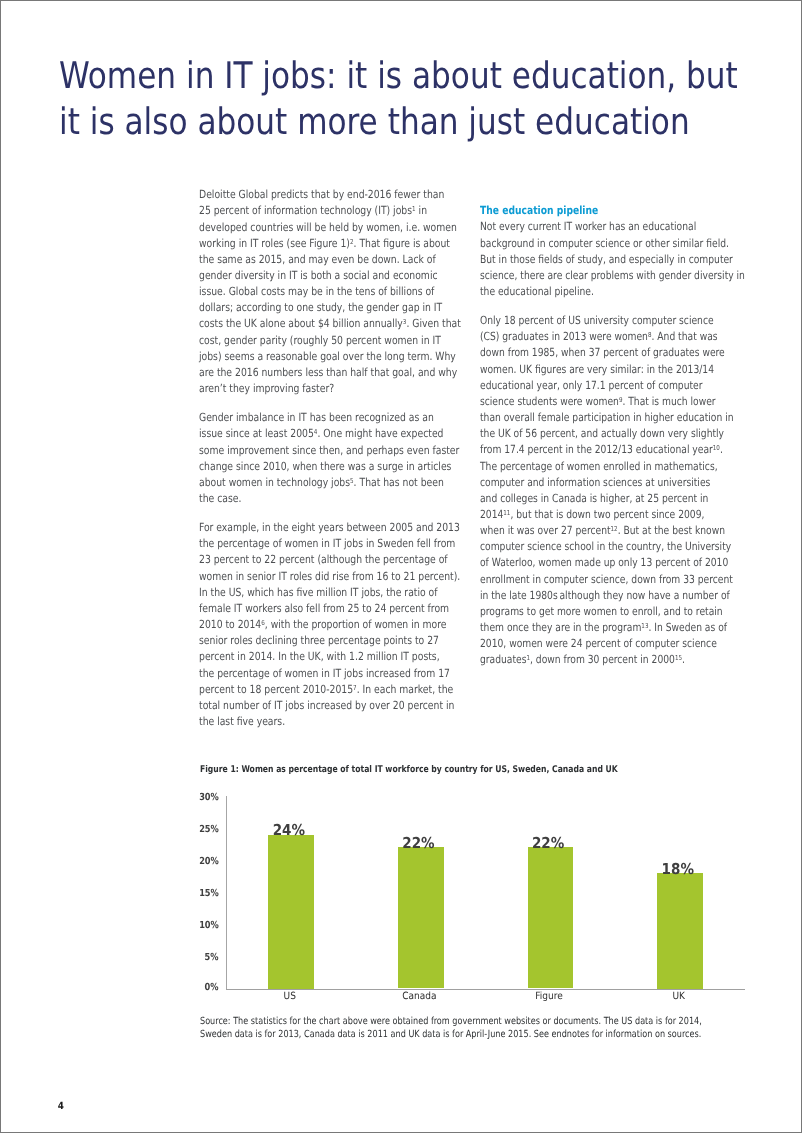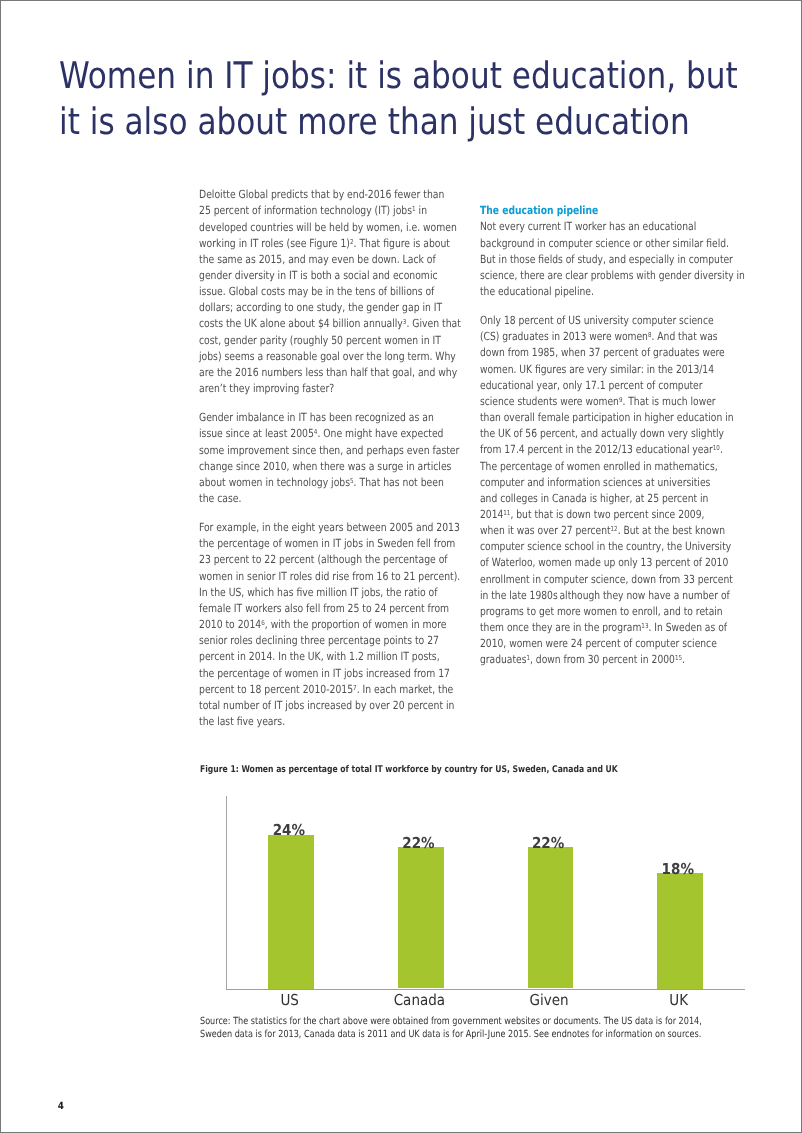--- a/index.html
+++ b/index.html
@@ -31,21 +31,21 @@
   .pageno{position:absolute;left:56.8px;top:1100px;font-family:"DejaVu Sans Condensed","DejaVu Sans",sans-serif;font-size:9.8px;font-weight:bold;color:#1c1c1c;}
 
   
   .chart{position:absolute;left:199px;top:795px;width:546px;height:215px;}
   .axis-y{position:absolute;left:25.6px;top:0px;width:1px;height:192.5px;background:#a6a6a6;}
   .axis-x{position:absolute;left:25.6px;top:192.6px;width:519.4px;height:1.15px;background:#a0a0a0;}
   .ytick{position:absolute;left:0;width:20.6px;text-align:right;font-family:"DejaVu Sans Condensed","DejaVu Sans",sans-serif;font-size:9.7px;color:#3f3f3f;font-weight:bold;transform:scaleX(0.945);transform-origin:right top;}
   .ylabels{position:absolute;left:-2.2px;top:0;width:20.6px;height:192.5px;}
   .bar{position:absolute;background:#a4c52e;width:45.5px;}
   .barlabel{position:absolute;font-family:"DejaVu Sans Condensed","DejaVu Sans",sans-serif;font-size:15px;font-weight:bold;color:#3f3f3f;text-align:center;width:60px;}
-  .xlabel{position:absolute;top:194.5px;font-family:"DejaVu Sans Condensed","DejaVu Sans",sans-serif;font-size:15px;color:#303030;text-align:center;width:90px;}
+  .xlabel{position:absolute;top:194.5px;font-family:"DejaVu Sans Condensed","DejaVu Sans",sans-serif;font-size:10px;color:#303030;text-align:center;width:90px;}
 </style>
 </head>
 <body>
 
 <div class="page">
 
   <div class="title">
       <div class="ln">Women in IT jobs: it is about education, but</div>
       <div class="ln">it is also about more than just education</div>
     </div>
@@ -115,32 +115,41 @@
       <div class="ln">in the late 1980s although they now have a number of</div>
       <div class="ln">programs to get more women to enroll, and to retain</div>
       <div class="ln">them once they are in the program<sup>13</sup>. In Sweden as of</div>
       <div class="ln">2010, women were 24 percent of computer science</div>
       <div class="ln">graduates<sup>1</sup>, down from 30 percent in 2000<sup>15</sup>.</div>
     </div>
 
   <div class="figcap">Figure 1: Women as percentage of total IT workforce by country for US, Sweden, Canada and UK</div>
 
   <div class="chart">
+    <div class="ylabels">
+        <div class="ytick" style="top: -4.1px;">30%</div>
+        <div class="ytick" style="top: 27.9833px;">25%</div>
+        <div class="ytick" style="top: 60.0667px;">20%</div>
+        <div class="ytick" style="top: 92.15px;">15%</div>
+        <div class="ytick" style="top: 124.233px;">10%</div>
+        <div class="ytick" style="top: 156.317px;">5%</div>
+        <div class="ytick" style="top: 185.9px;">0%</div>
+      </div>
     <div class="axis-y"></div>
     <div class="axis-x"></div>
     <div class="bars">
         <div class="bar" style="left: 68.475px; top: 38.5px; height: 154px; background: rgb(164, 197, 46);"></div>
         <div class="barlabel" style="left: 58.825px; top: 25.3px;">24%</div>
         <div class="xlabel" style="left: 44.725px;">US</div>
         <div class="bar" style="left: 198.125px; top: 51.3333px; height: 141.167px; background: rgb(164, 197, 46);"></div>
         <div class="barlabel" style="left: 188.475px; top: 38.1333px;">22%</div>
         <div class="xlabel" style="left: 174.375px;">Canada</div>
         <div class="bar" style="left: 327.775px; top: 51.3333px; height: 141.167px; background: rgb(164, 197, 46);"></div>
         <div class="barlabel" style="left: 318.125px; top: 38.1333px;">22%</div>
-        <div class="xlabel" style="left: 304.025px;">Given</div>
+        <div class="xlabel" style="left: 304.025px;">Figure</div>
         <div class="bar" style="left: 457.425px; top: 77px; height: 115.5px; background: rgb(164, 197, 46);"></div>
         <div class="barlabel" style="left: 447.775px; top: 63.8px;">18%</div>
         <div class="xlabel" style="left: 433.675px; text-align: center;">UK</div>
       </div>
   </div>
 
   <div class="source">
       <div class="ln">Source: The statistics for the chart above were obtained from government websites or documents. The US data is for 2014,</div>
       <div class="ln">Sweden data is for 2013, Canada data is 2011 and UK data is for April-June 2015. See endnotes for information on sources.</div>
     </div>

